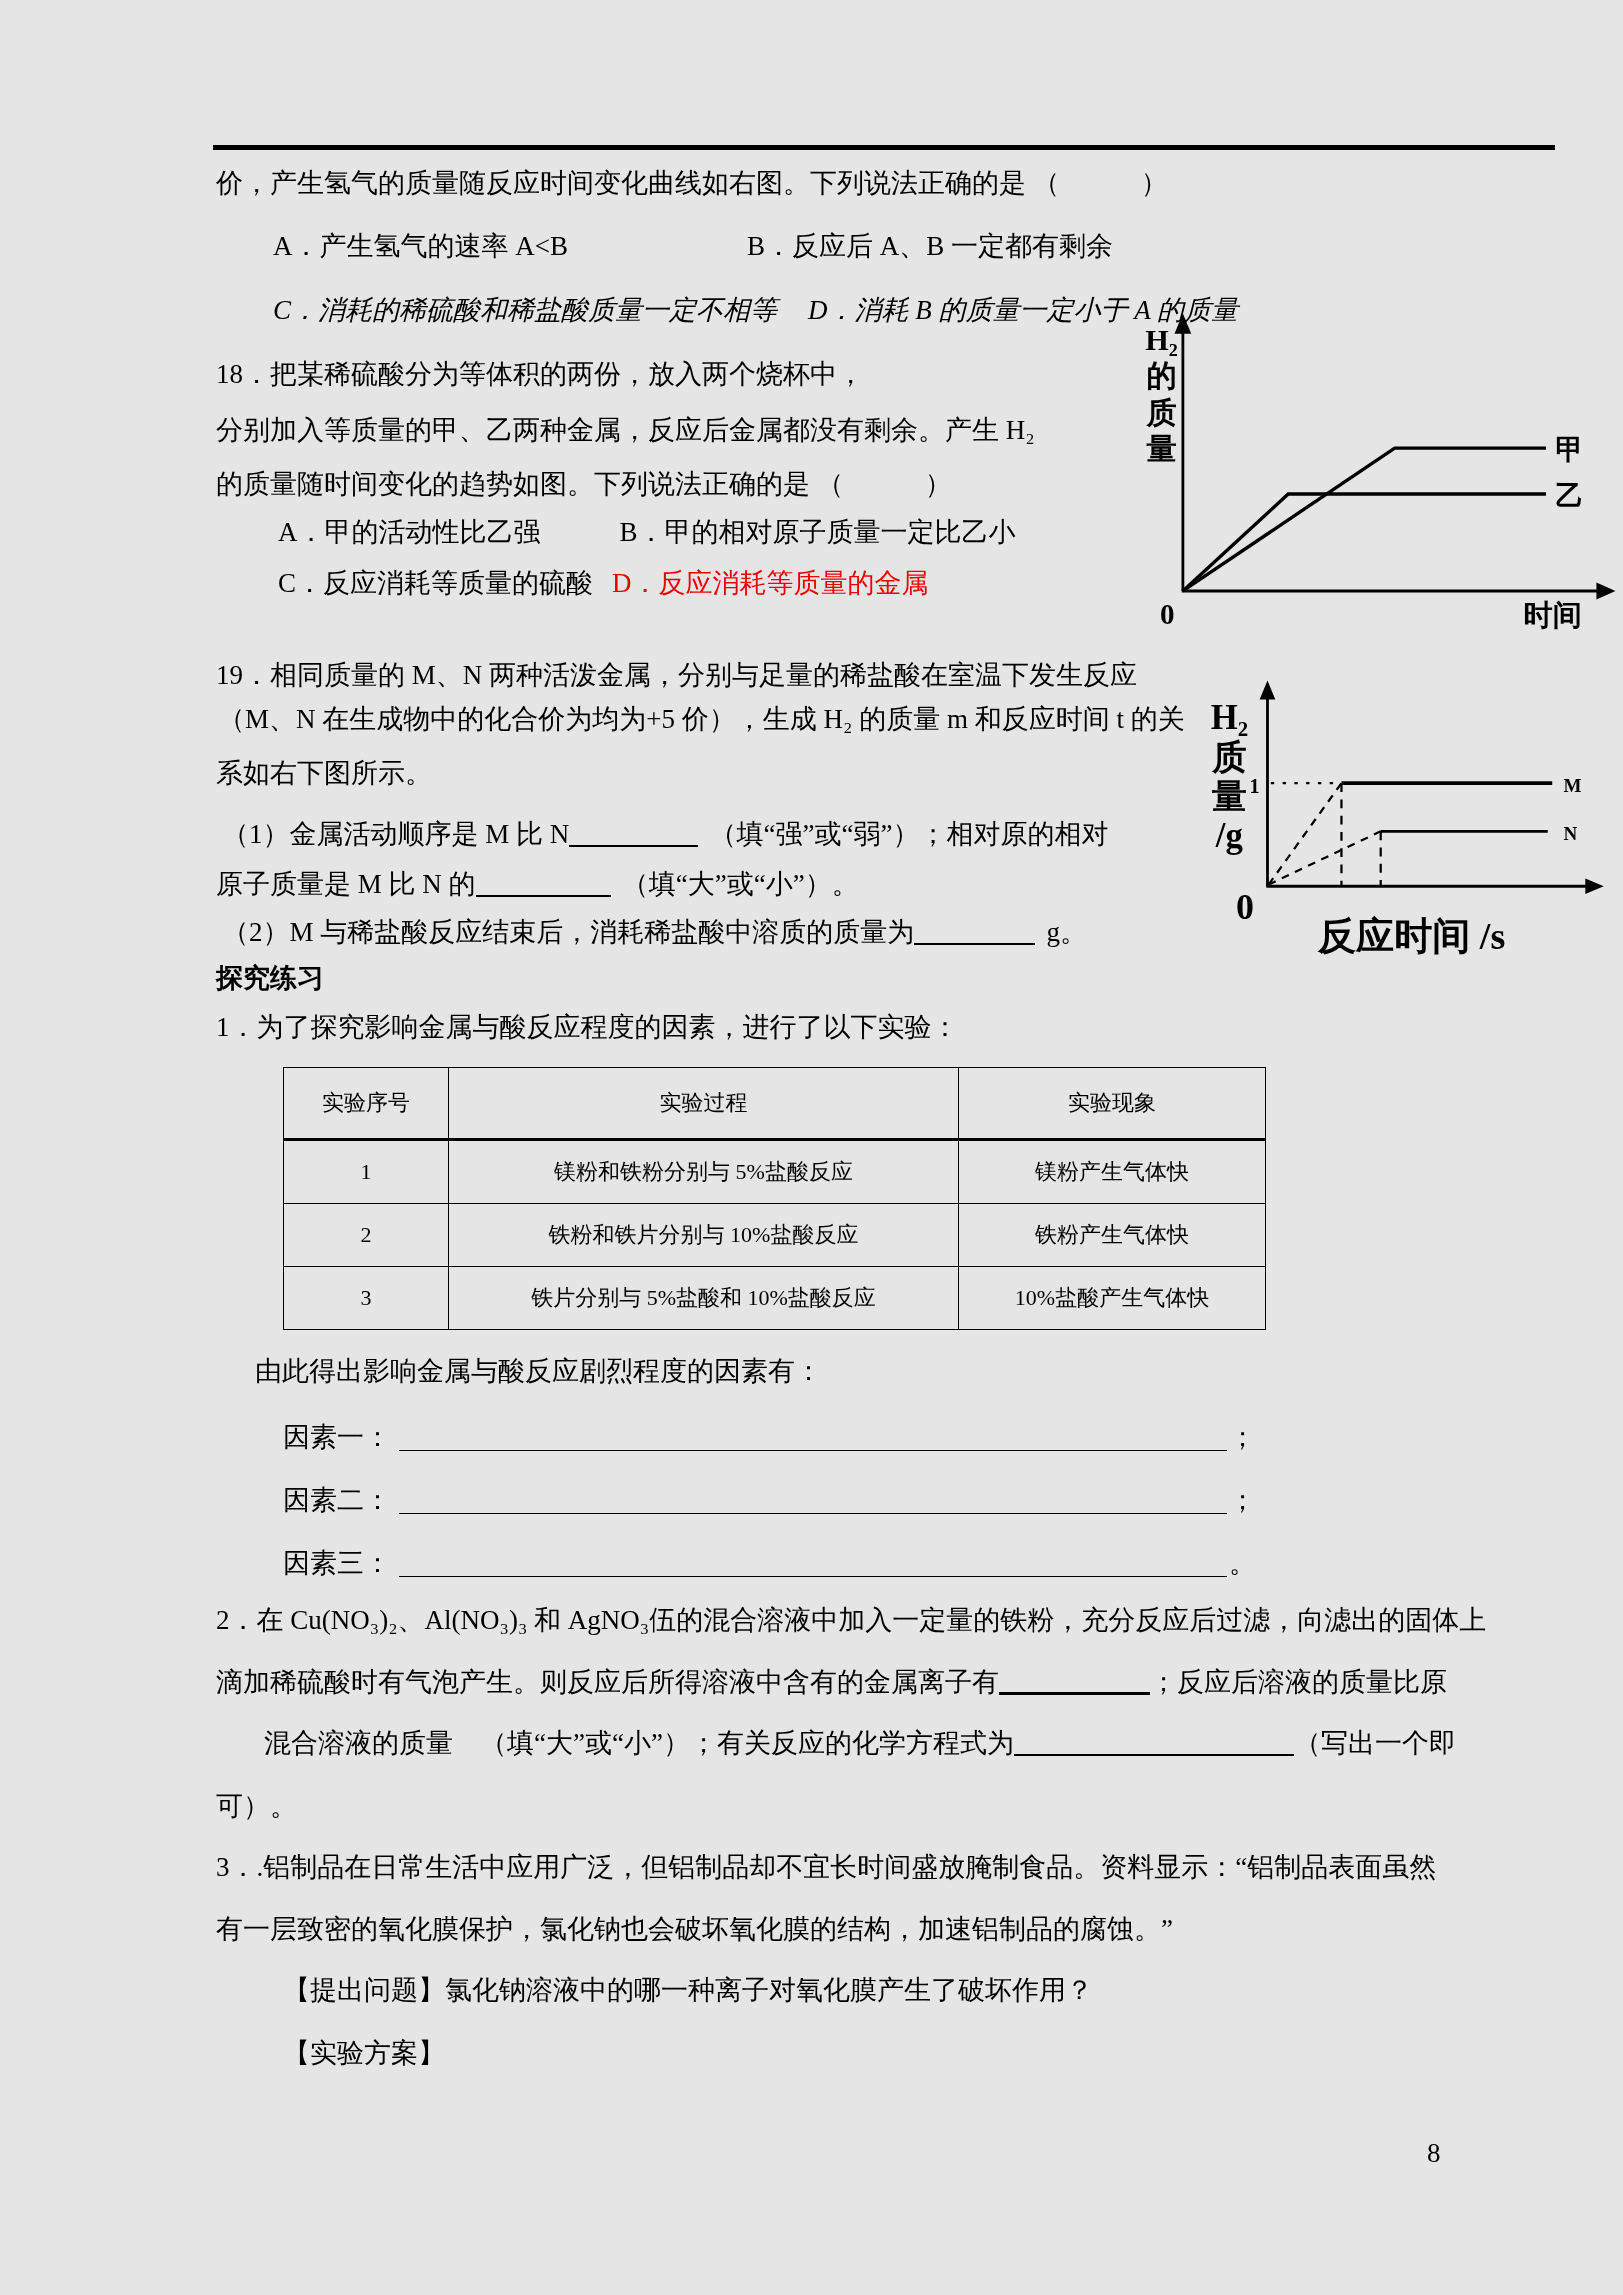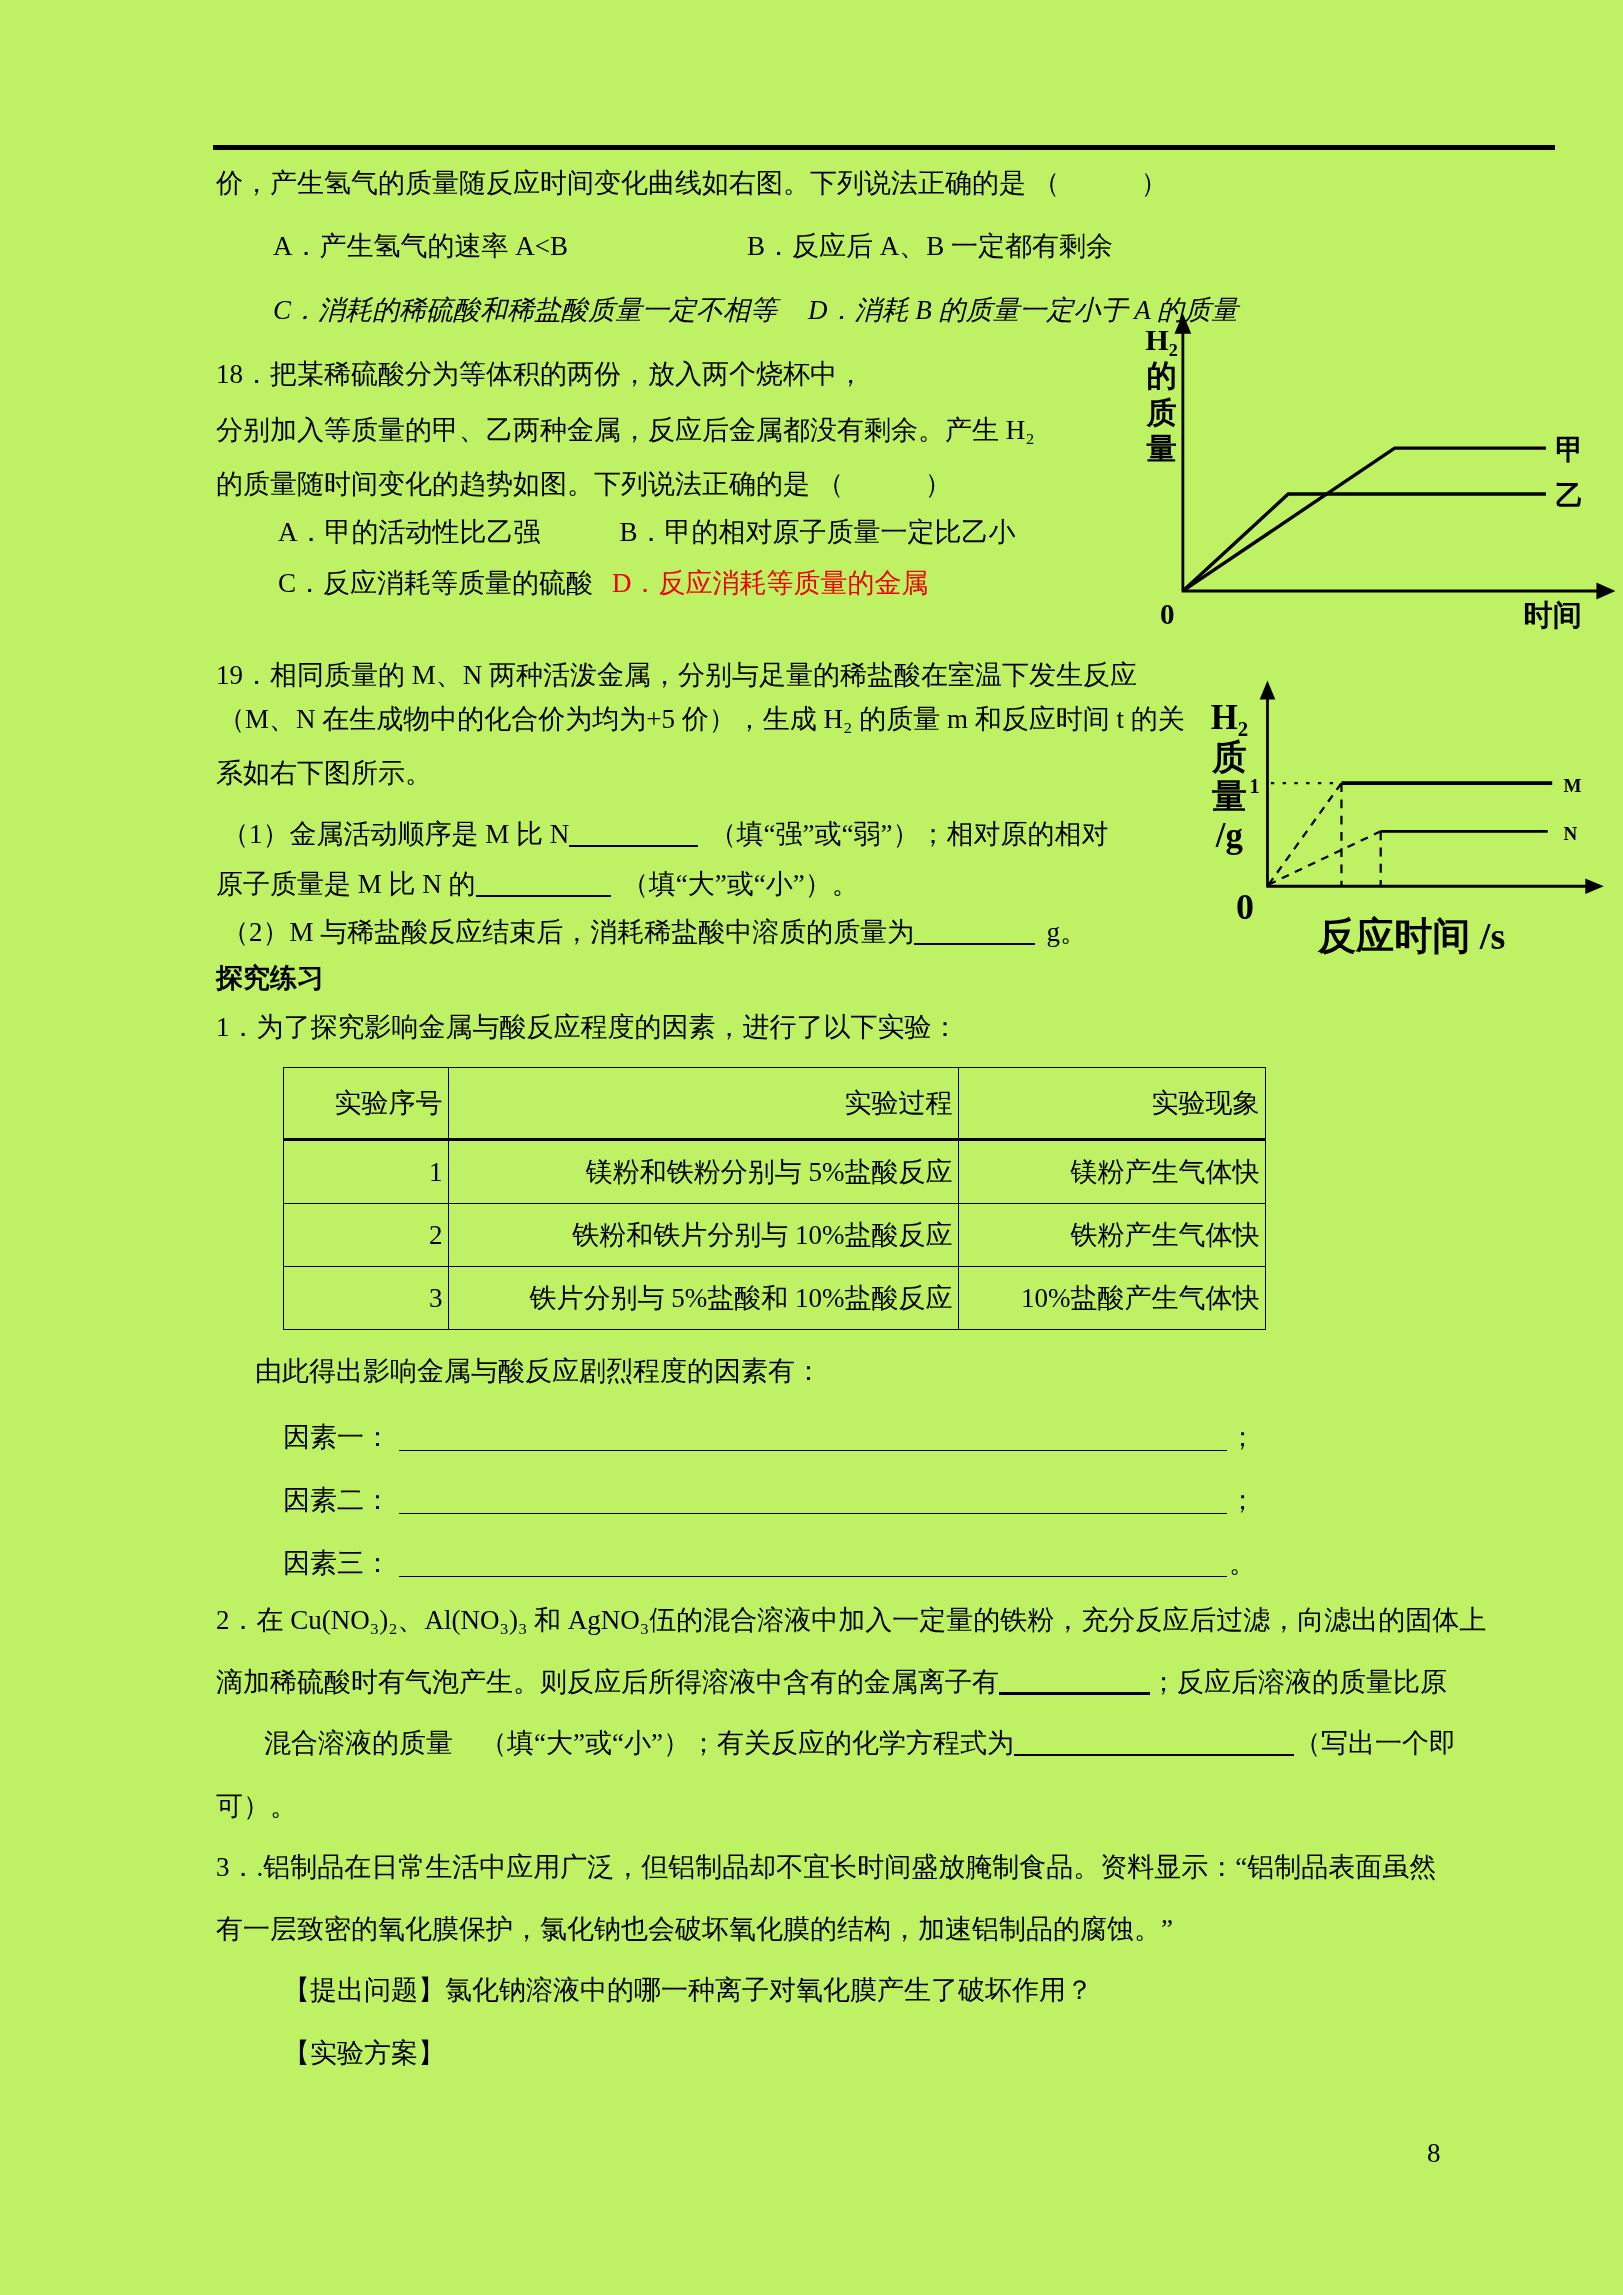--- a/index.html
+++ b/index.html
@@ -1,19 +1,19 @@
 <!DOCTYPE html>
 <html style="font-size:9px"><head>
 <meta charset="utf-8">
 <style>
   html,body{margin:0;padding:0;background:#ffffff;}
   .page{
     position:relative;
     width:1623px;height:2295px;
-    background:#bef264;
+    background:#e5e5e5;
     color:#000;
     font-family:"Liberation Serif","DejaVu Serif",serif;
     font-size:27px;
     line-height:34px;
     overflow:hidden;
   }
   .line{position:absolute;white-space:nowrap;}
   .rule{position:absolute;left:213px;top:145px;width:1342px;height:4.5px;background:#000;}
   .red{color:#ee0000;}
   .bold{font-weight:bold;}
@@ -50,22 +50,22 @@
   #l-q3-ask{left:283px;top:1973px;}
   #l-q3-plan{left:283px;top:2036px;}
   #l-pagenum{left:1427px;top:2136px;}
 
   
   .factor{position:absolute;left:283px;width:973px;display:flex;align-items:flex-end;}
   .factor .fill{flex:1;border-bottom:1.7px solid #000;height:1em;margin:0 2.2px 3.4px 7.9px;}
   #l-factor1{top:1420px;} #l-factor2{top:1483px;} #l-factor3{top:1546px;}
 
   
-  table.exp{position:absolute;left:283px;top:1067px;border-collapse:collapse;text-align:right;
-            font-size:27px;}
+  table.exp{position:absolute;left:283px;top:1067px;border-collapse:collapse;text-align:center;
+            font-size:22px;}
   table.exp td{border:1.7px solid #000;padding:0 5.6px;}
   table.exp tr.head td{height:70px;border-bottom:3.9px solid #000;}
   table.exp tr.body td{height:62px;}
   .c1{width:165px;} .c2{width:510px;} .c3{width:307px;}
 
   
   .fig{position:absolute;}
   #fig18{left:1138px;top:308px;}
   #fig19{left:1189px;top:673px;}
   .fig text{font-family:"Liberation Serif","DejaVu Serif",serif;fill:#000;font-weight:bold;}

